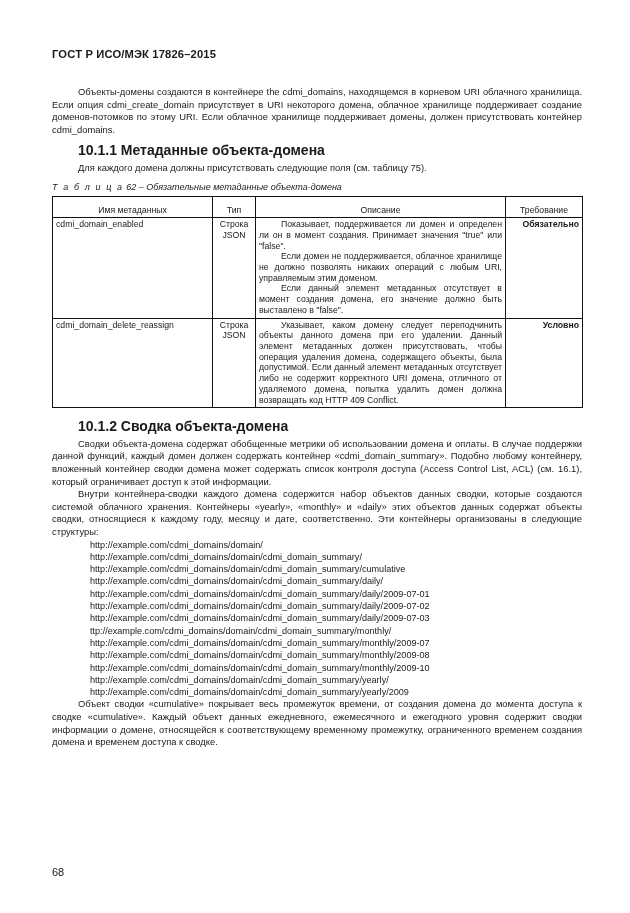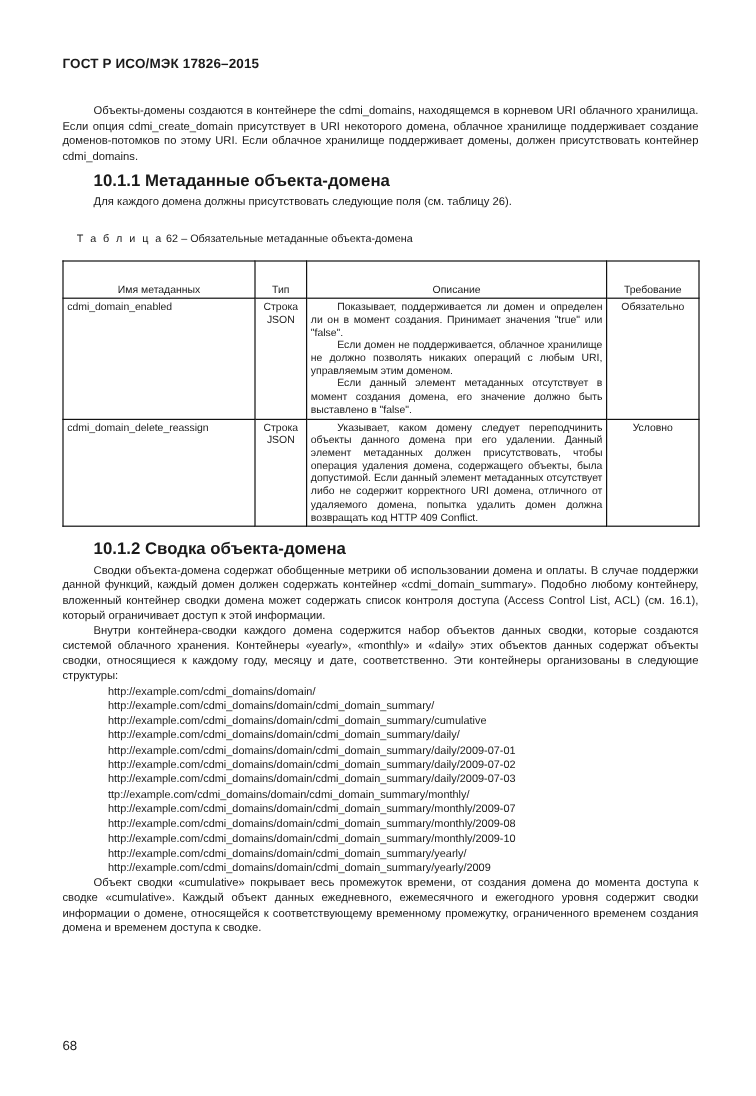--- a/index.html
+++ b/index.html
@@ -53,24 +53,25 @@
     font-weight: bold;
     text-indent: 26px;
     line-height: 12.6px;
   }
   .spacer-8 { height: 8px; }
   .spacer-6 { height: 6px; }
   .spacer-5 { height: 5px; }
   .spacer-12 { height: 12px; }
 
   .table-caption {
-    margin: 12px;
+    margin: 0;
     font-size: 9px;
     line-height: 12px;
     white-space: nowrap;
+    font-style: italic;
   }
   .table-caption .tcap-label {
     letter-spacing: 1.6px;
   }
 
   table.meta {
     border-collapse: collapse;
     width: 530px;
     table-layout: fixed;
     margin-top: 3px;
@@ -78,33 +79,33 @@
   table.meta th, table.meta td {
     border: 1px solid #111;
     font-size: 8.7px;
     line-height: 10.7px;
     vertical-align: top;
     padding: 1px 3px 2px 3px;
   }
   table.meta th {
     text-align: center;
     font-weight: normal;
-    padding-top: 18px;
+    padding-top: 8px;
     padding-bottom: 2px;
     margin-top: 21px;
   }
   .col-name  { width: 160px; }
   .col-type  { width: 43px;  }
   .col-desc  { width: 250px; }
   .col-req   { width: 77px;  }
 
   td.c-name { text-align: left; }
   td.c-type { text-align: center; }
   td.c-desc { text-align: justify; }
-  td.c-req  { text-align: center; }
+  td.c-req  { text-align: right; font-weight: bold; }
 
   td.c-desc p {
     margin: 0;
     text-indent: 22px;
     text-align: justify;
   }
   td.c-type div { line-height: 10.7px; }
 
   .url-list {
     margin: 0;
@@ -135,21 +136,21 @@
   <div class="content">
 
     <p class="body">Объекты-домены создаются в контейнере the cdmi_domains, находящемся в корневом URI облачного хранилища. Если опция cdmi_create_domain присутствует в URI некоторого домена, облачное хранилище поддерживает создание доменов-потомков по этому URI. Если облачное хранилище поддерживает домены, должен присутствовать контейнер cdmi_domains.</p>
 
     <div class="spacer-8"></div>
 
     <p class="sec-head">10.1.1 Метаданные объекта-домена</p>
 
     <div class="spacer-5"></div>
 
-    <p class="body">Для каждого домена должны присутствовать следующие поля (см. таблицу 26).</p>
+    <p class="body">Для каждого домена должны присутствовать следующие поля (см. таблицу 75).</p>
 
     <div class="spacer-6"></div>
 
     <p class="table-caption">
       <span class="tcap-label">Т а б л и ц а</span><span>&nbsp;</span><span>62</span><span>&nbsp;</span><span>–</span><span>&nbsp;</span><span>Обязательные метаданные объекта-домена</span>
     </p>
 
     <table class="meta">
       <colgroup>
         <col class="col-name">

